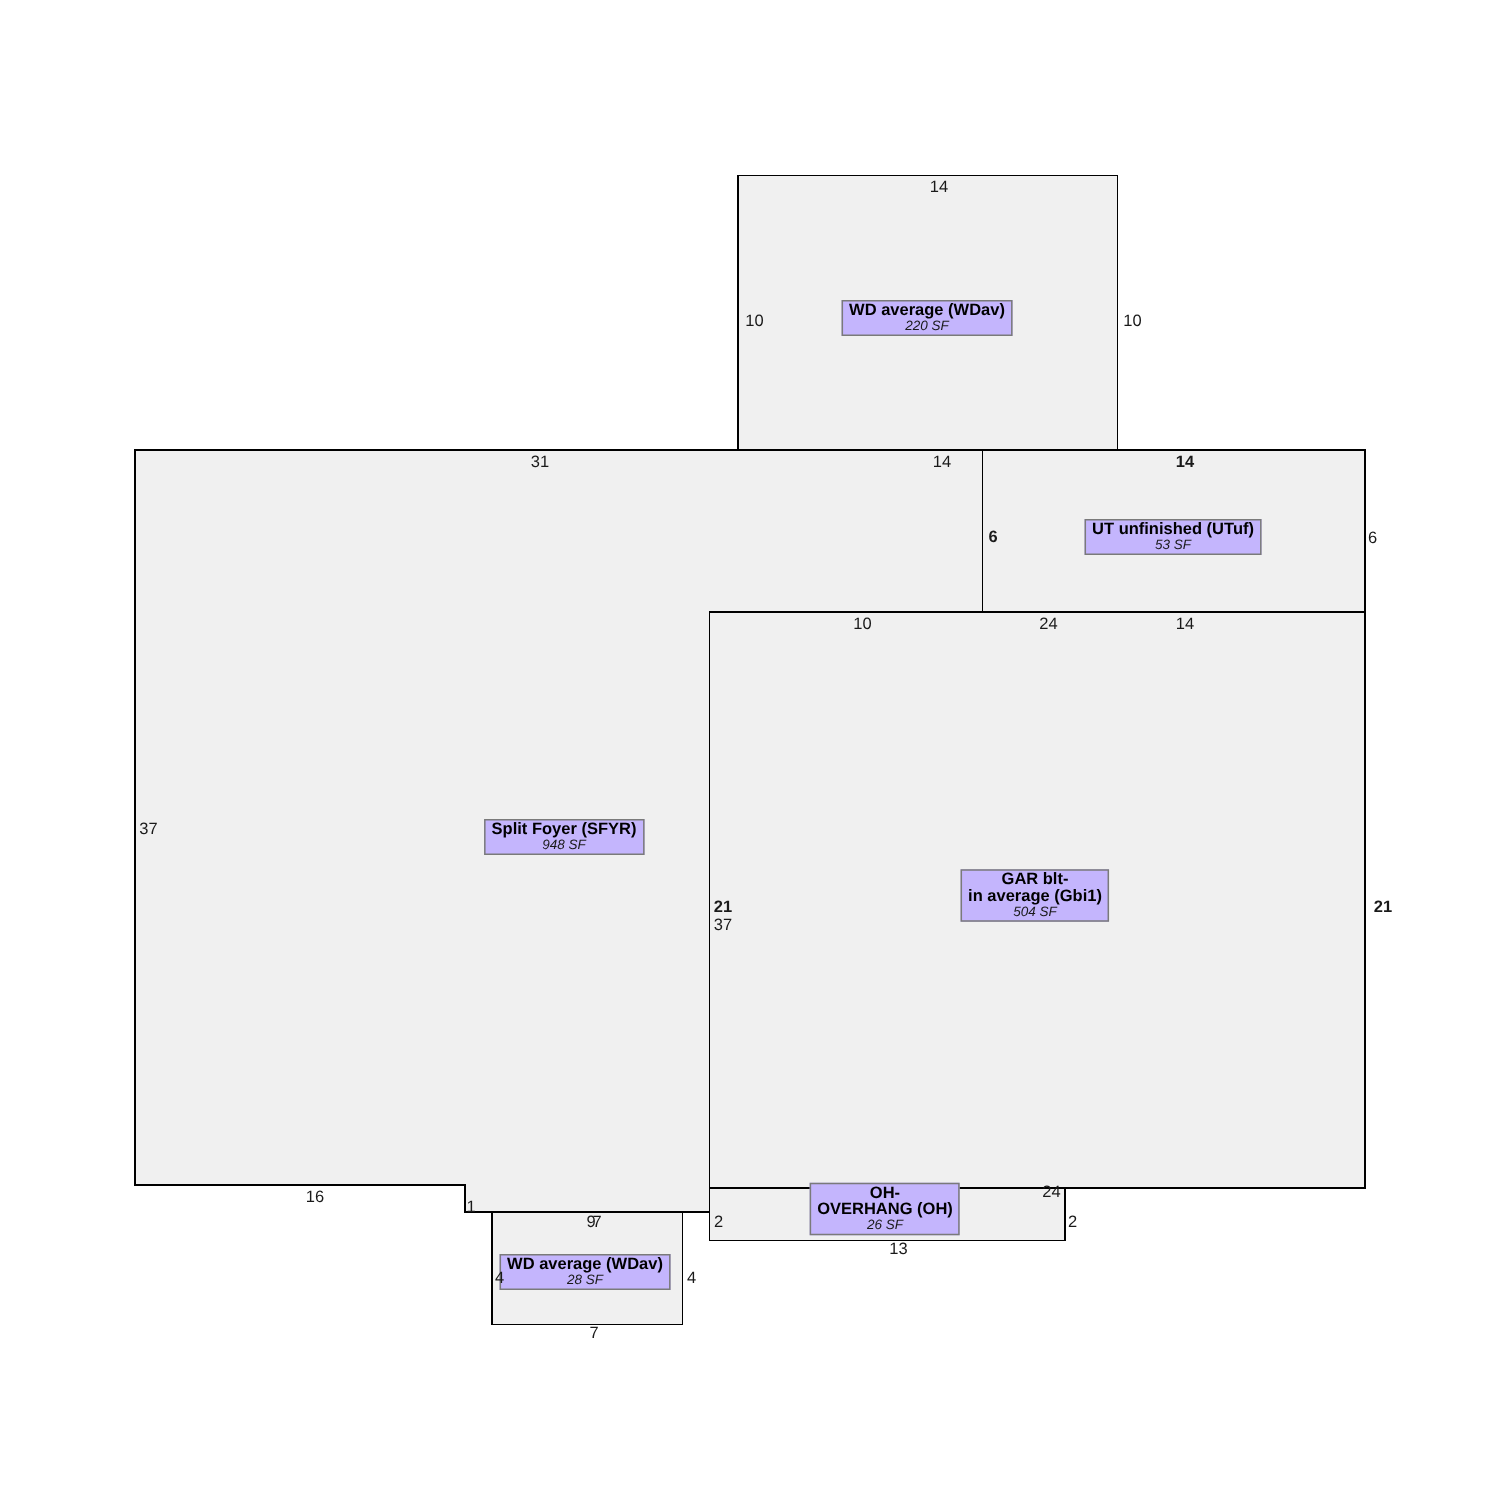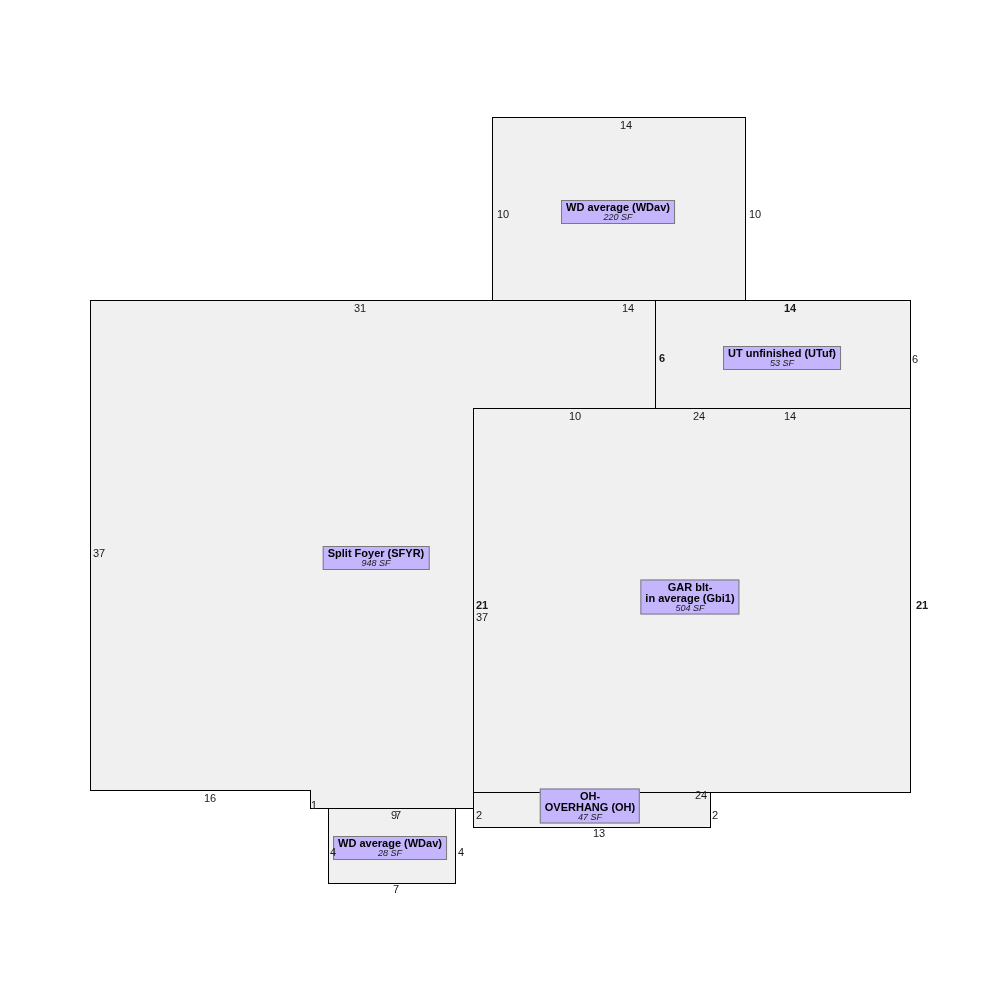--- a/index.html
+++ b/index.html
@@ -45,21 +45,21 @@
 
   <div class="rlabel" style="left:690px;top:597px">
     <div class="t">GAR blt-</div>
     <div class="t">in average (Gbi1)</div>
     <div class="sf">504 SF</div>
   </div>
 
   <div class="rlabel" style="left:590px;top:806px">
     <div class="t">OH-</div>
     <div class="t">OVERHANG (OH)</div>
-    <div class="sf">47 SF</div>
+    <div class="sf">26 SF</div>
   </div>
 
   <div class="rlabel" style="left:390px;top:848px">
     <div class="t">WD average (WDav)</div>
     <div class="sf">28 SF</div>
   </div>
 
   <div class="dim" style="left:626px;top:119px">14</div>
   <div class="dim" style="left:503px;top:208px">10</div>
   <div class="dim" style="left:755px;top:208px">10</div>

